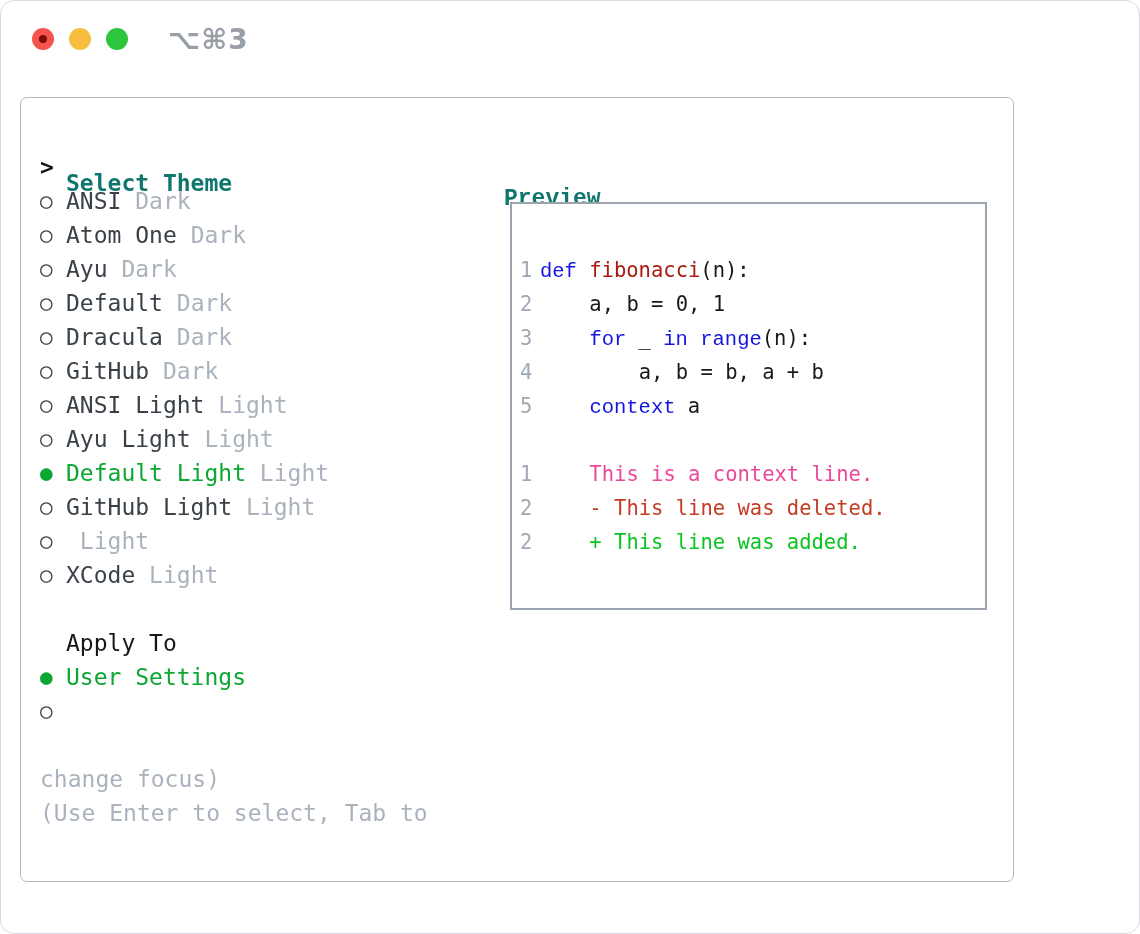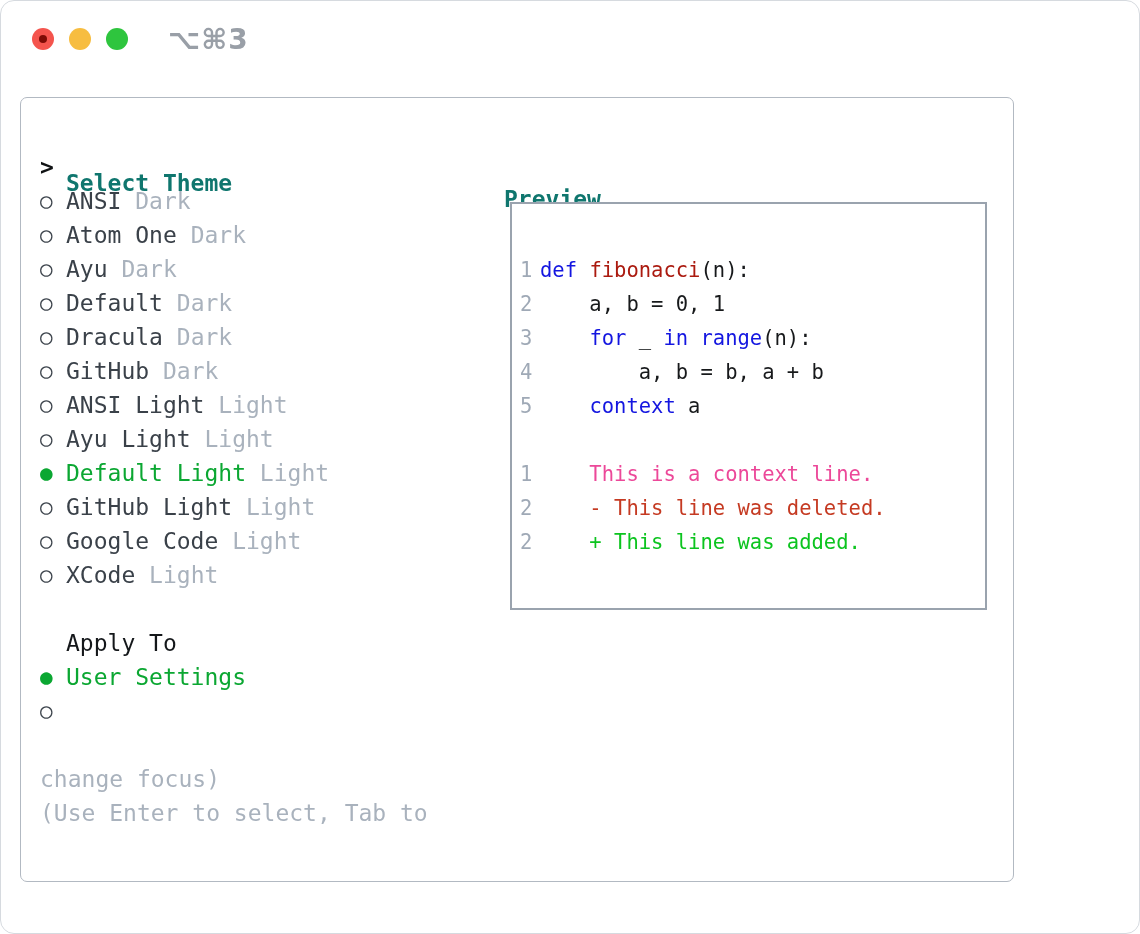--- a/index.html
+++ b/index.html
@@ -32,30 +32,30 @@
   .tname{color:#3a4149;}
   .variant{color:var(--muted-gray);margin-left:0.602em;}
   .theme-row.sel .tname{color:var(--accent-green);}
   .theme-row.sel .marker{color:var(--accent-green);}
   .apply-header{color:#14171a;padding-left:26px;}
   .apply-row .alabel{color:#262c31;}
   .apply-row.sel .alabel{color:var(--accent-green);}
   .apply-row.sel .marker{color:var(--accent-green);}
   .hint{height:34px;line-height:34px;color:var(--muted-gray);white-space:pre;}
   
-  .preview-header{position:absolute;left:483px;top:52px;height:34px;line-height:34px;font-size:23px;}
+  .preview-header{position:absolute;left:483px;top:52px;height:34px;line-height:34px;font-size:23px;font-family:Liberation Mono, monospace;}
   .preview-box{
     position:absolute;left:489px;top:104px;width:477px;height:408px;
     border:2px solid #9aa3ae;background:#ffffff;
     font-size:20.5px;padding:49px 0 0 8px;
   }
   .crow{display:flex;height:34px;line-height:34px;white-space:pre;}
   .gutter{width:20px;display:inline-block;color:var(--line-number-gray);}
   .ccontent{white-space:pre;color:#17191b;}
-  .tok-kw{color:var(--keyword-blue);}
+  .tok-kw{color:var(--keyword-blue);font-family:Liberation Mono, monospace;}
   .tok-fn{color:var(--function-red);}
   .tok-pl{color:#17191b;}
   .diff-context{color:#ec4899;}
   .diff-deleted{color:var(--deleted-red);}
   .diff-added{color:var(--added-green);}
   .block-gap{height:34px;}
 </style>
 </head>
 <body>
 
@@ -83,21 +83,21 @@
           <div class="row theme-row"><span class="marker">○</span><span class="tname">ANSI</span><span class="variant">Dark</span></div>
           <div class="row theme-row"><span class="marker">○</span><span class="tname">Atom One</span><span class="variant">Dark</span></div>
           <div class="row theme-row"><span class="marker">○</span><span class="tname">Ayu</span><span class="variant">Dark</span></div>
           <div class="row theme-row"><span class="marker">○</span><span class="tname">Default</span><span class="variant">Dark</span></div>
           <div class="row theme-row"><span class="marker">○</span><span class="tname">Dracula</span><span class="variant">Dark</span></div>
           <div class="row theme-row"><span class="marker">○</span><span class="tname">GitHub</span><span class="variant">Dark</span></div>
           <div class="row theme-row"><span class="marker">○</span><span class="tname">ANSI Light</span><span class="variant">Light</span></div>
           <div class="row theme-row"><span class="marker">○</span><span class="tname">Ayu Light</span><span class="variant">Light</span></div>
           <div class="row theme-row sel"><span class="marker">●</span><span class="tname">Default Light</span><span class="variant">Light</span></div>
           <div class="row theme-row"><span class="marker">○</span><span class="tname">GitHub Light</span><span class="variant">Light</span></div>
-          <div class="row theme-row"><span class="marker">○</span><span class="tname">Google Code</span><span class="variant">Light</span></div>
+          <div class="row theme-row"><span class="marker">○</span><span class="variant">Light</span></div>
           <div class="row theme-row"><span class="marker">○</span><span class="tname">XCode</span><span class="variant">Light</span></div>
         </div>
 
       <div class="row spacer"></div>
 
       <div class="row apply-header">Apply To</div>
 
       <div>
           <div class="row apply-row sel"><span class="marker">●</span><span class="alabel">User Settings</span></div>
           <div class="row apply-row"><span class="marker">○</span></div>

